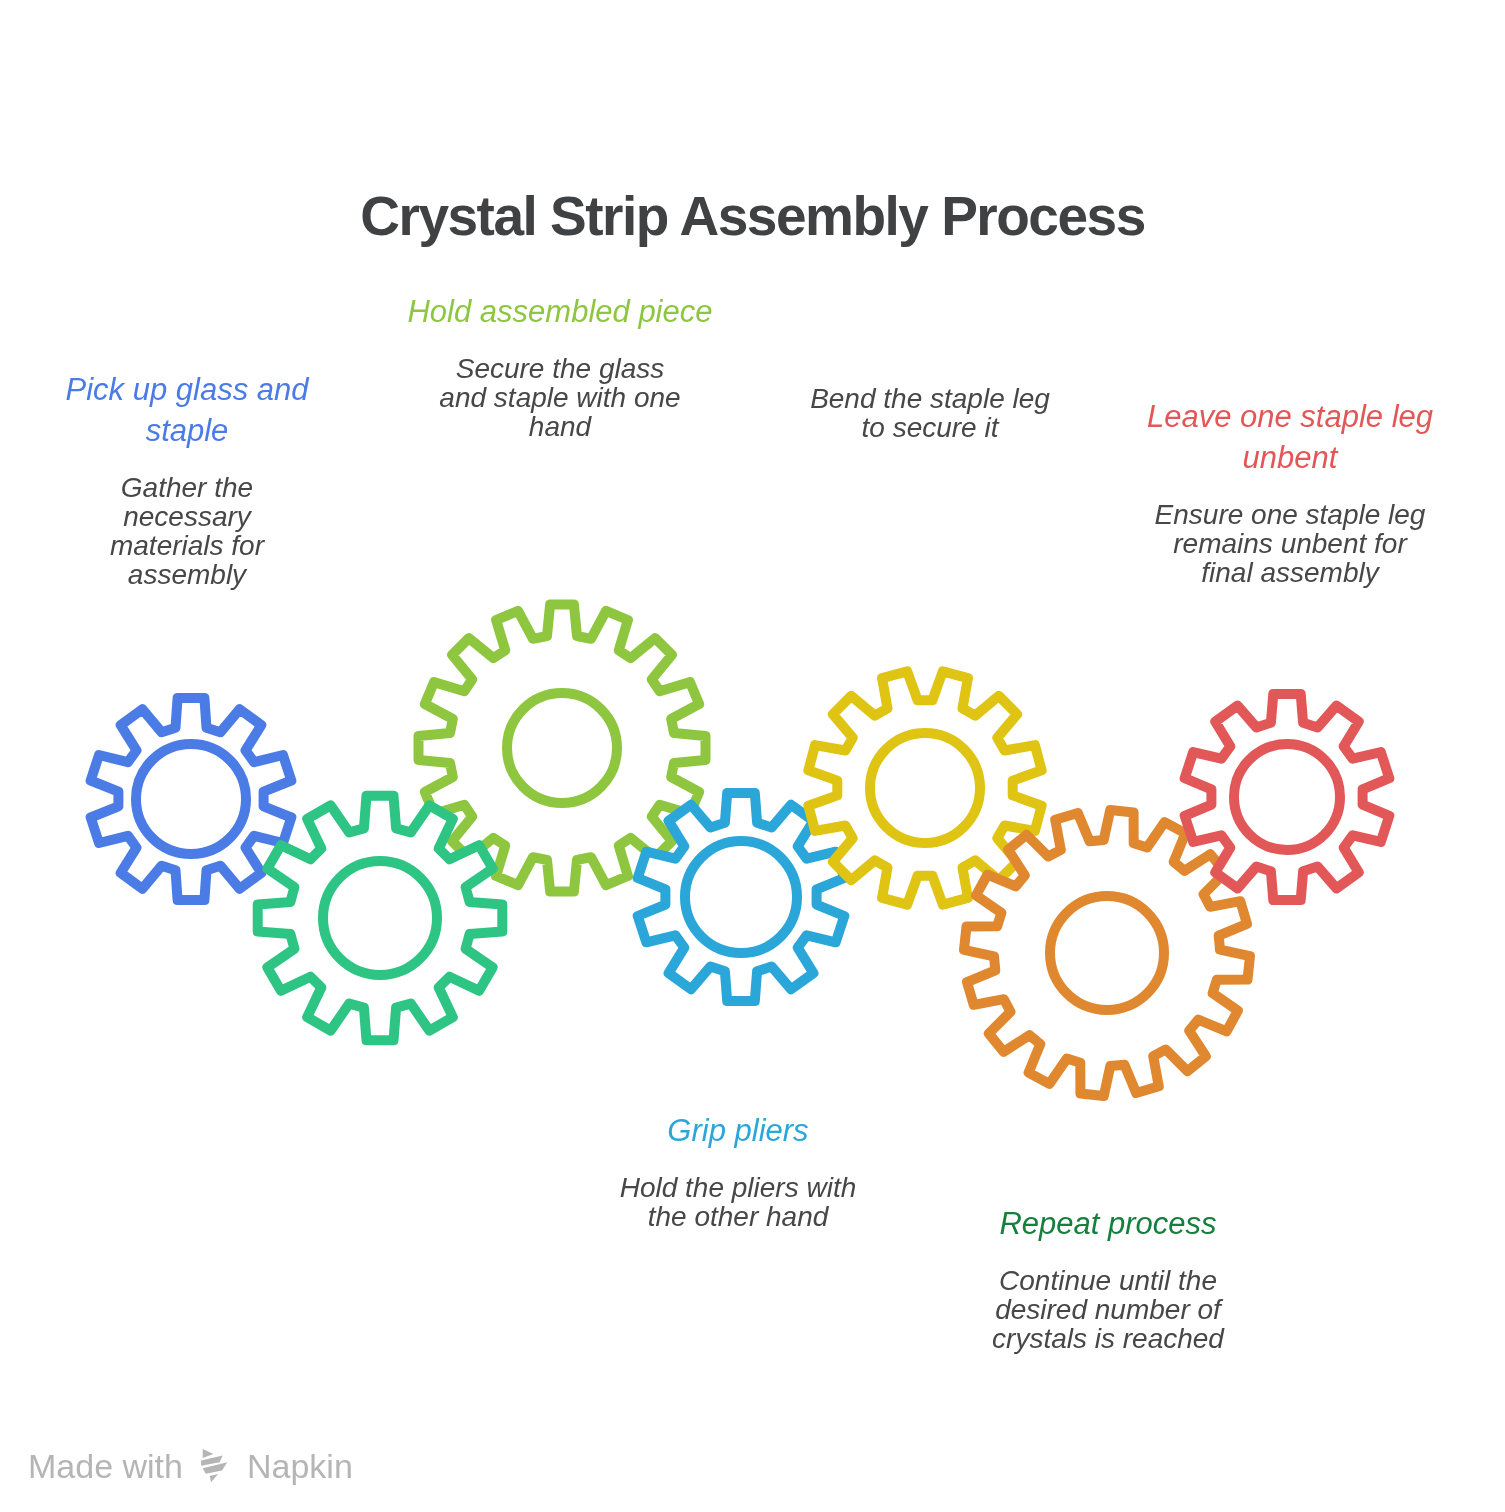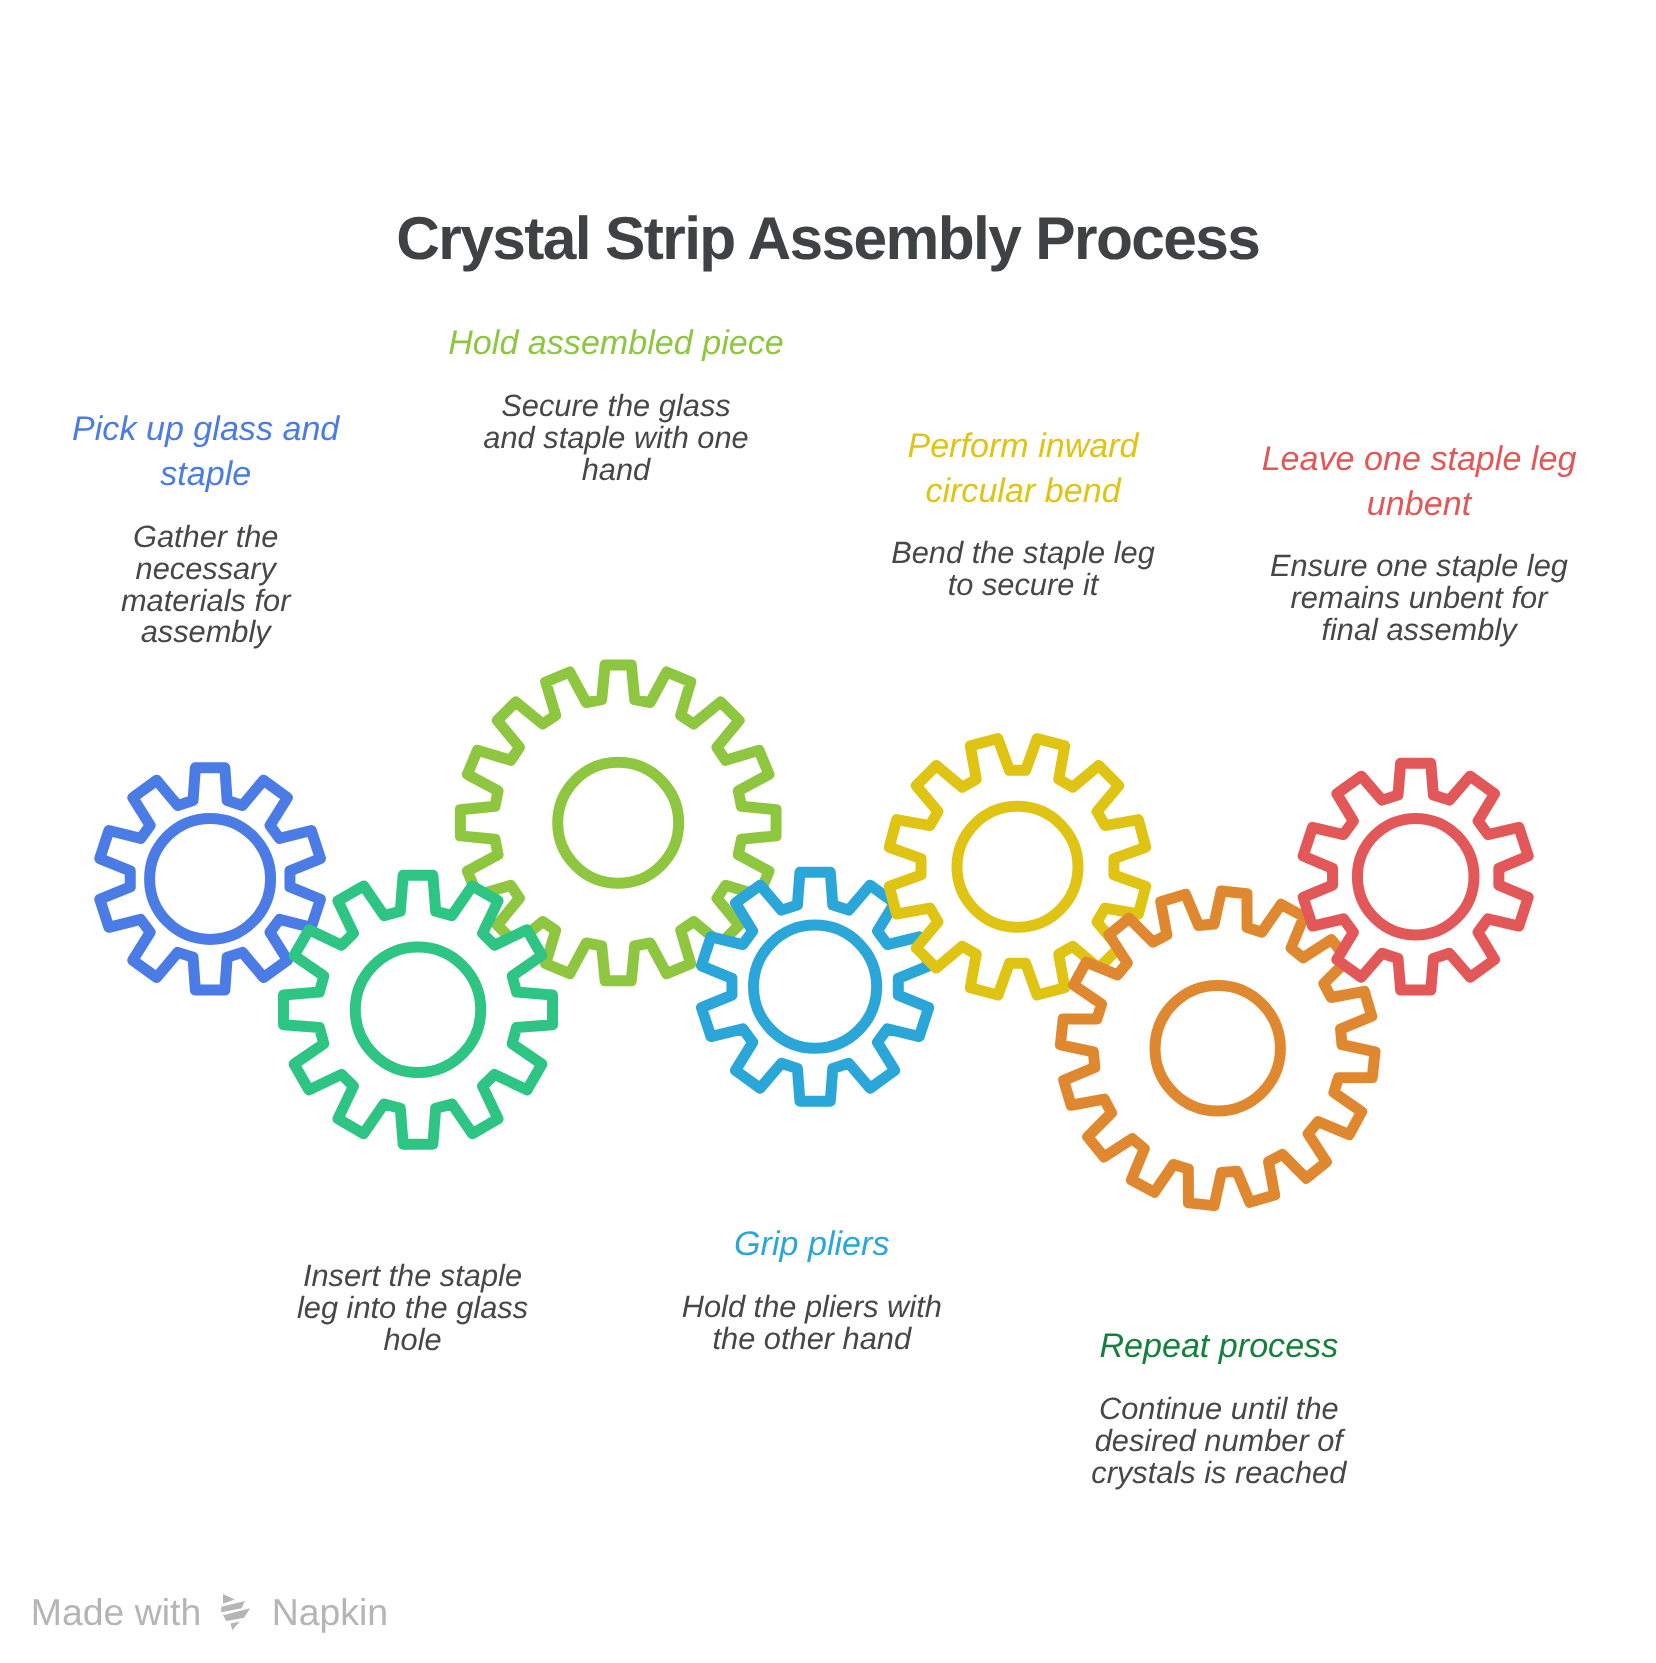--- a/index.html
+++ b/index.html
@@ -63,37 +63,33 @@
   </div>
 
   <div class="step" style="left:400px;top:291px;width:320px;">
     <div class="step-title" style="color: rgb(142, 198, 63);">Hold assembled piece</div>
     <div class="step-desc">
         <div class="inner" style="max-width:260px;">Secure the glass and staple with one hand</div>
       </div>
   </div>
 
   <div class="step" style="left:779px;top:384px;width:302px;">
-    <div class="step-title" style="color: rgb(224, 196, 20);">Perform inward circular bend</div>
     <div class="step-desc">
         <div class="inner" style="max-width:270px;">Bend the staple leg to secure it</div>
       </div>
   </div>
 
   <div class="step" style="left:1139px;top:396px;width:302px;">
     <div class="step-title" style="color: rgb(226, 87, 87);">Leave one staple leg unbent</div>
     <div class="step-desc">
         <div class="inner" style="max-width:276px;">Ensure one staple leg remains unbent for final assembly</div>
       </div>
   </div>
 
   <div class="step" style="left:250px;top:1145px;width:250px;">
-    <div class="step-desc">
-        <div class="inner" style="max-width:235px;">Insert the staple leg into the glass hole</div>
-      </div>
   </div>
 
   <div class="step" style="left:588px;top:1110px;width:300px;">
     <div class="step-title" style="color: rgb(43, 166, 217);">Grip pliers</div>
     <div class="step-desc">
         <div class="inner" style="max-width:270px;">Hold the pliers with the other hand</div>
       </div>
   </div>
 
   <div class="step" style="left:958px;top:1203px;width:300px;">

